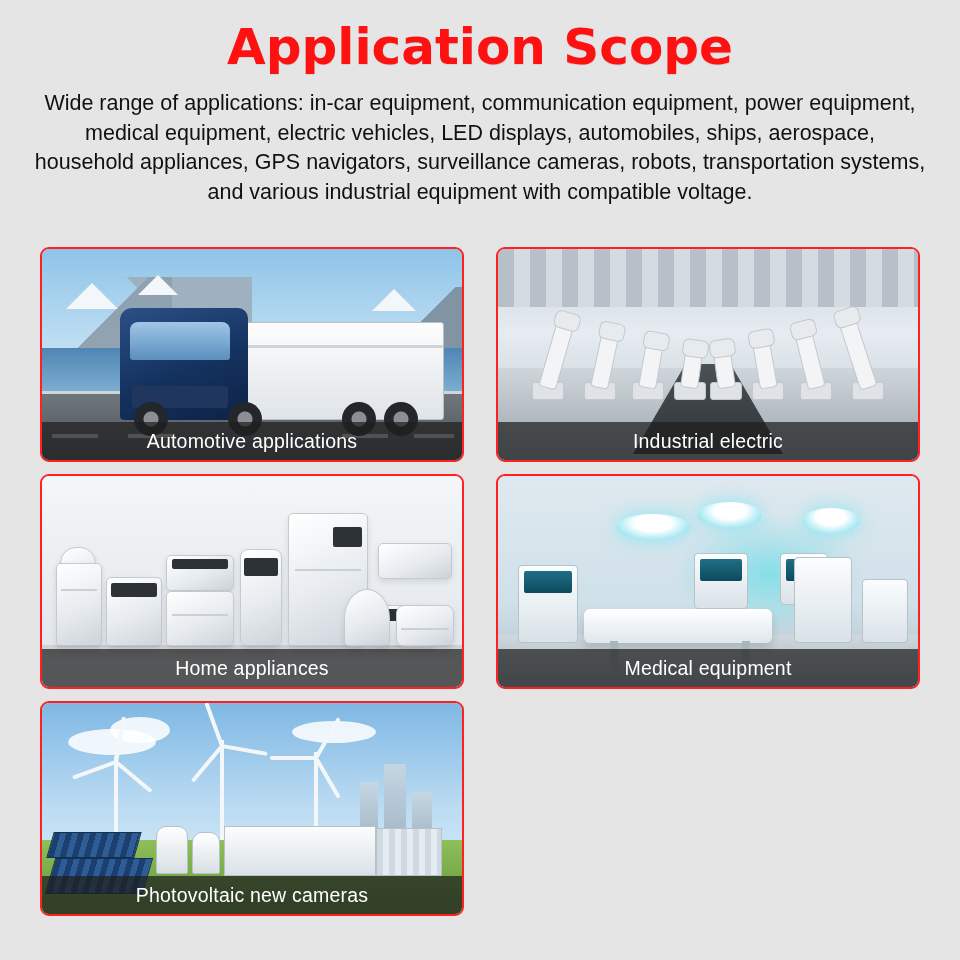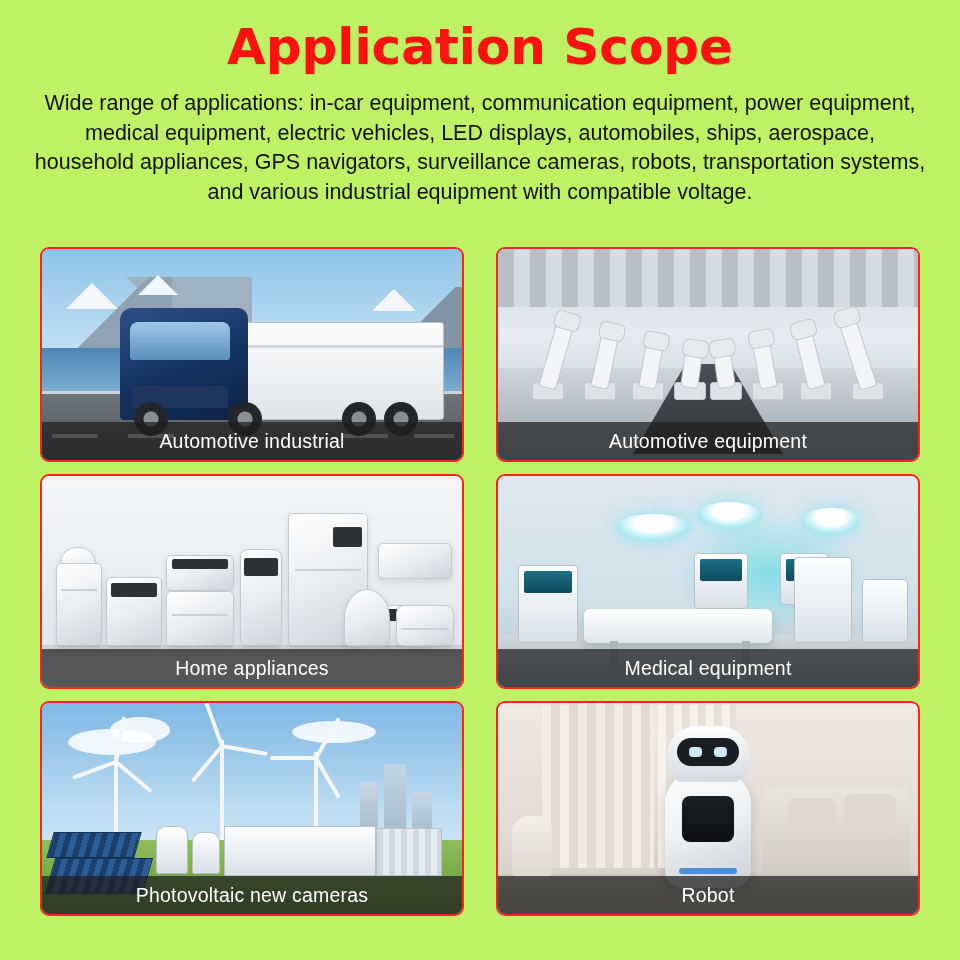--- a/index.html
+++ b/index.html
@@ -10,21 +10,21 @@
     width: 960px;
     height: 960px;
     background: #ffffff;
     font-family: "Liberation Sans", sans-serif;
     overflow: hidden;
   }
   .page {
     position: relative;
     width: 960px;
     height: 960px;
-    background: #bef264;
+    background: #e5e5e5;
     box-sizing: border-box;
   }
 
   
   .title {
     text-align: center;
     color: #ff1111;
     font-size: 50px;
     font-weight: bold;
     letter-spacing: 0px;
@@ -294,21 +294,21 @@
           </div>
         <div class="cab">
           <div class="windshield"></div>
           <div class="grille"></div>
         </div>
         <div class="wheel" style="left:92px;"></div>
         <div class="wheel" style="left:186px;"></div>
         <div class="wheel" style="left:300px;"></div>
         <div class="wheel" style="left:342px;"></div>
       </div>
-      <div class="caption">Automotive industrial</div>
+      <div class="caption">Automotive applications</div>
     </div>
 
     <div class="card">
       <div class="photo">
         <div class="sky-ind"></div>
         <div class="hall-ceiling"></div>
         <div class="hall-floor"></div>
         <div class="conveyor"></div>
 
         <div class="arm-base" style="left:34px;"></div>
@@ -338,21 +338,21 @@
           </div>
         <div class="arm-base" style="right:134px;"></div>
         <div class="arm" style="right:140px; height:50px; transform:rotate(-10deg);">
             <div class="joint"></div>
           </div>
         <div class="arm-base" style="right:176px;"></div>
         <div class="arm" style="right:182px; height:40px; transform:rotate(-8deg);">
             <div class="joint"></div>
           </div>
       </div>
-      <div class="caption">Automotive equipment</div>
+      <div class="caption">Industrial electric</div>
     </div>
 
     <div class="card">
       <div class="photo">
         <div class="app-bg"></div>
 
         <div class="appliance" style="left:18px; bottom:86px; width:34px; height:52px; border-radius:16px;"></div>
 
         <div class="appliance" style="left:14px; width:44px; height:82px;">
             <div class="ln" style="top:30%"></div>
@@ -453,38 +453,15 @@
         <div class="pv-panel" style="left:8px; bottom:20px; width:96px; height:34px;"></div>
         <div class="pv-panel" style="left:8px; bottom:56px; width:86px; height:24px;"></div>
         <div class="tank" style="left:114px; bottom:40px; width:30px; height:46px;"></div>
         <div class="tank" style="left:150px; bottom:40px; width:26px; height:40px;"></div>
         <div class="container-box" style="left:182px; bottom:38px; width:150px; height:48px;"></div>
         <div class="container-box" style="left:334px; bottom:38px; width:64px; height:46px; background:repeating-linear-gradient(90deg,#cfd9e2 0 6px,#e6edf2 6px 12px);"></div>
       </div>
       <div class="caption">Photovoltaic new cameras</div>
     </div>
 
-    <div class="card">
-      <div class="photo">
-        <div class="room-bg"></div>
-        <div class="curtain" style="left:44px; width:112px;"></div>
-        <div class="curtain" style="left:160px; width:78px; background:repeating-linear-gradient(90deg,#f6f1ea 0 8px,#e8e1d8 8px 16px);"></div>
-        <div class="sofa"></div>
-        <div class="cushion" style="right:22px; bottom:76px; width:52px; height:44px;"></div>
-        <div class="cushion" style="right:82px; bottom:76px; width:48px; height:40px;"></div>
-        <div class="room-floor"></div>
-        <div class="vase"></div>
-        <div class="robot-body">
-          <div class="robot-screen"></div>
-          <div class="robot-ring" style="bottom:14px;"></div>
-        </div>
-        <div class="robot-head">
-          <div class="robot-face">
-            <div class="robot-eye" style="left:12px;"></div>
-            <div class="robot-eye" style="right:12px;"></div>
-          </div>
-        </div>
-      </div>
-      <div class="caption">Robot</div>
-    </div>
 
   </div>
 </div>
 
 </body></html>

